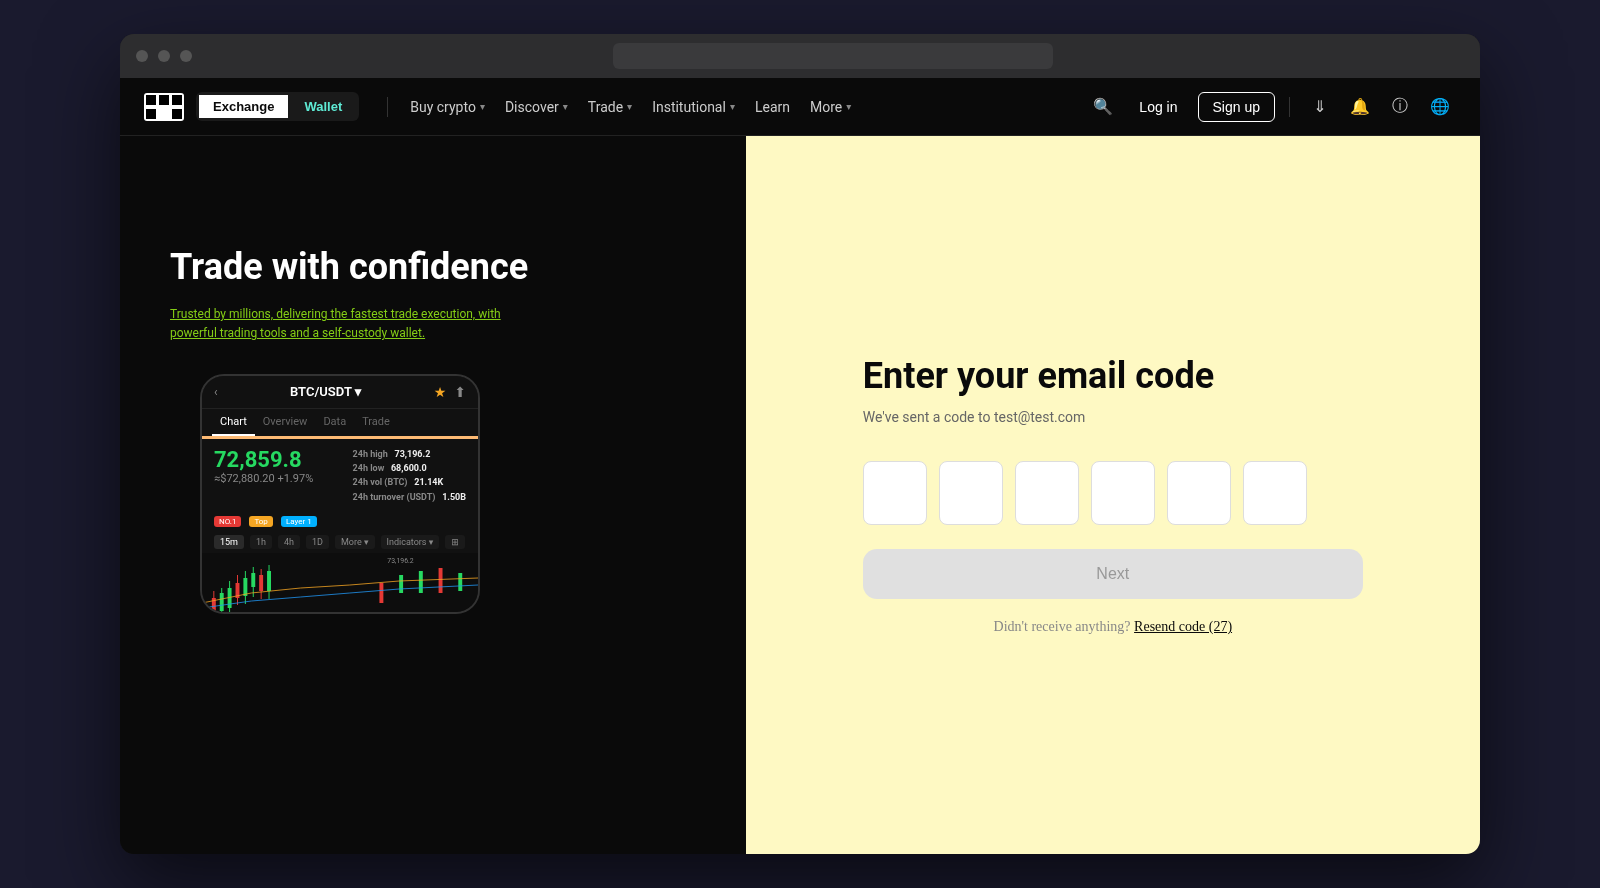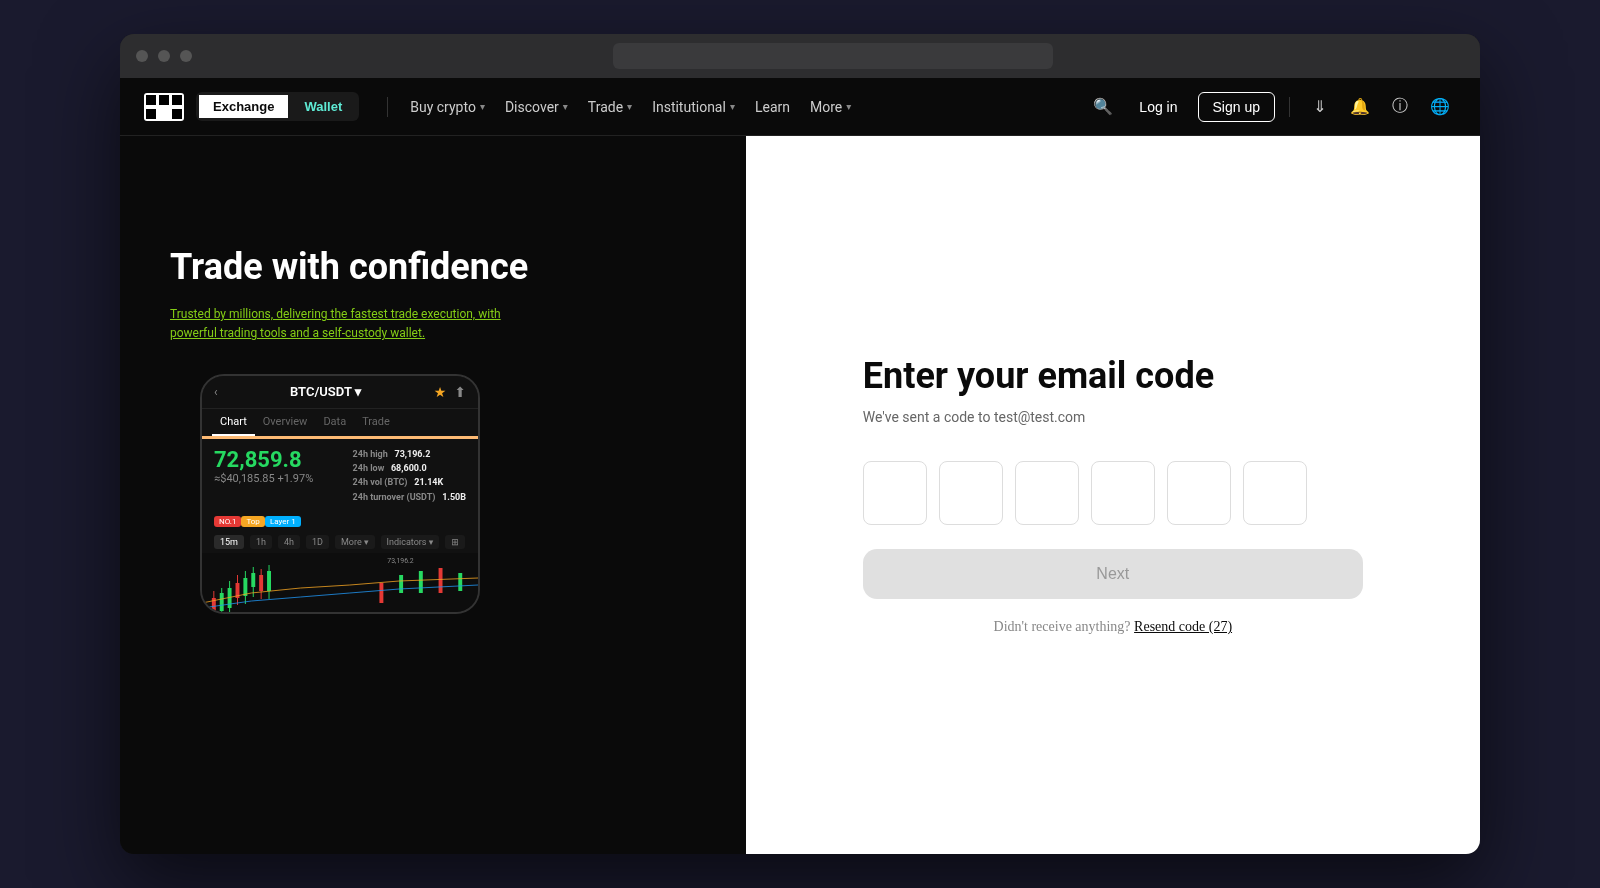--- a/index.html
+++ b/index.html
@@ -291,21 +291,21 @@
     .phone-stats {
       font-size: 9px;
       color: #888;
       text-align: left;
       line-height: 1.6;
       font-weight: bold;
     }
 
     .phone-badges {
       display: flex;
-      gap: 0;
+      gap: 8px;
       padding: 4px 12px;
       background: #111;
     }
 
     .badge {
       background: #e53935;
       color: white;
       font-size: 8px;
       padding: 1px 5px;
       border-radius: 3px;
@@ -339,21 +339,21 @@
     .chart-area {
       background: #0d0d0d;
       height: 80px;
       position: relative;
       overflow: hidden;
     }
 
     
     .right-panel {
       flex: 1;
-      background: #ffffff;
+      background: #fef9c3;
       display: flex;
       flex-direction: column;
       align-items: center;
       justify-content: center;
       padding: 40px 60px;
     }
 
     .form-container {
       width: 100%;
       max-width: 500px;
@@ -502,21 +502,21 @@
           <div class="phone-tabs">
             <div class="phone-tab active">Chart</div>
             <div class="phone-tab">Overview</div>
             <div class="phone-tab">Data</div>
             <div class="phone-tab">Trade</div>
           </div>
 
           <div class="phone-price-area">
             <div>
               <div class="phone-price">72,859.8</div>
-              <div class="phone-price-usd">≈$40,185.85  +1.97%</div>
+              <div class="phone-price-usd">≈$72,880.20  +1.97%</div>
             </div>
             <div class="phone-stats">
               <div>24h high &nbsp; <span style="color:#eee;">73,196.2</span></div>
               <div>24h low &nbsp; <span style="color:#eee;">68,600.0</span></div>
               <div>24h vol (BTC) &nbsp; <span style="color:#eee;">21.14K</span></div>
               <div>24h turnover (USDT) &nbsp; <span style="color:#eee;">1.50B</span></div>
             </div>
           </div>
 
           <div class="phone-badges">

